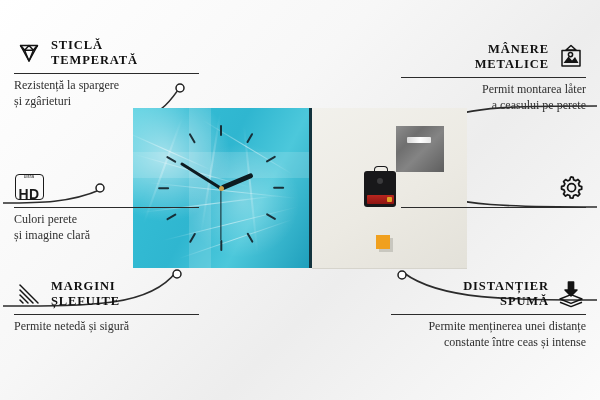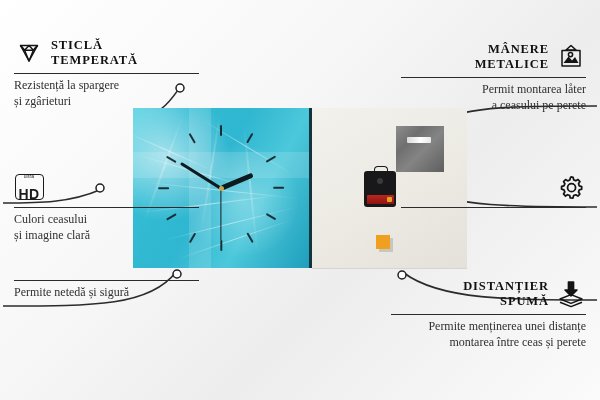--- a/index.html
+++ b/index.html
@@ -365,25 +365,39 @@
   <div class="callout left" style="left:14px; top:170px;">
     <div class="cal-head">
       <span class="icon">
         <span class="hd-badge">
           <span class="hd-small">ultra</span>
           <span class="hd-big">HD</span>
         </span>
       </span>
     </div>
     <div class="cal-rule"></div>
-    <div class="cal-sub">Culori ceasului
+    <div class="cal-sub">Culori perete
 și imagine clară</div>
   </div>
 
   <div class="callout left" style="left:14px; top:277px;">
+    <div class="cal-head">
+      <span class="icon">
+        <svg width="26" height="24" viewBox="0 0 26 24">
+          <g stroke="#141414" stroke-width="1.5" stroke-linecap="round">
+            <path d="M4,3 L22,21"></path>
+            <path d="M4,8 L17,21"></path>
+            <path d="M4,13 L12,21"></path>
+            <path d="M4,18 L7,21"></path>
+          </g>
+        </svg>
+      </span>
+      <span class="cal-title">MARGINI
+ȘLEFUITE</span>
+    </div>
     <div class="cal-rule"></div>
     <div class="cal-sub">Permite netedă și sigură</div>
   </div>
 
   <div class="callout right" style="left:401px; top:40px;">
     <div class="cal-head">
       <span class="icon">
         <svg width="28" height="26" viewBox="0 0 28 26">
           <g fill="none" stroke="#141414" stroke-width="1.5" stroke-linejoin="round">
             <path d="M14,1.5 L9,6 L19,6 Z"></path>
@@ -427,16 +441,16 @@
             <path d="M14,14.6 L25,19 L14,23.4 L3,19 Z"></path>
             <path d="M3,22.2 L14,26.6 L25,22.2"></path>
           </g>
         </svg>
       </span>
       <span class="cal-title">DISTANȚIER
 SPUMĂ</span>
     </div>
     <div class="cal-rule"></div>
     <div class="cal-sub">Permite menținerea unei distanțe
-montarea între ceas și perete</div>
+constante între ceas și intense</div>
   </div>
 
 </div>
 
 </body></html>

